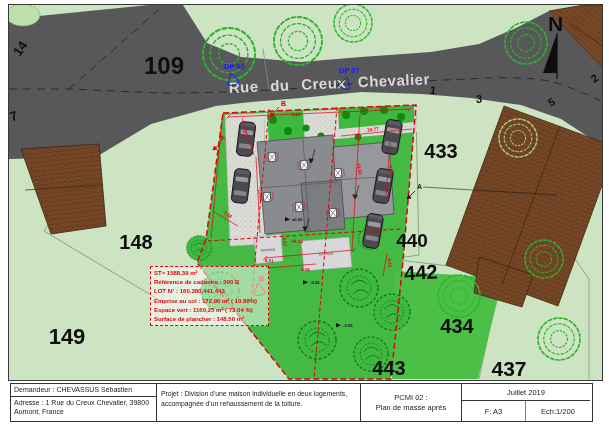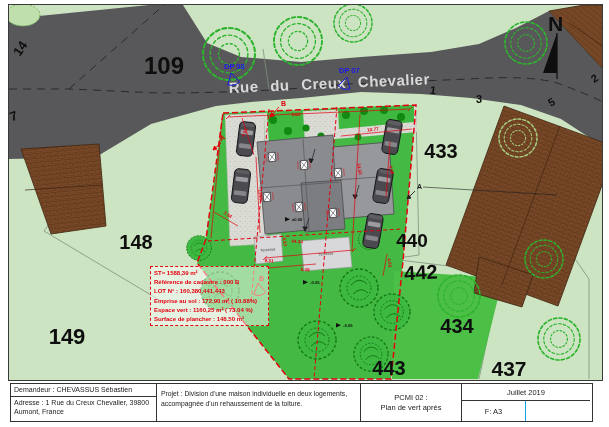--- a/index.html
+++ b/index.html
@@ -308,23 +308,24 @@
     <div class="cell c1">
       <div class="r1">Demandeur : CHEVASSUS Sébastien</div>
       <div class="r2">Adresse :  1 Rue du Creux Chevalier, 39800 Aumont, France</div>
     </div>
     <div class="cell c2">
       <div>Projet  :  Division d'une maison individuelle en deux logements,</div>
       <div>accompagnée d'un rehaussement de la toiture.</div>
     </div>
     <div class="cell c3">
       <div>PCMI 02 :</div>
-      <div>Plan de vert après</div>
+      <div>Plan de masse après</div>
     </div>
     <div class="cell c4">
       <div class="r1">Juillet  2019</div>
       <div class="r2">
         <div class="f">F: A3</div>
+        <div class="e">Ech:1/200</div>
       </div>
     </div>
   </div>
 
 </div>
 
 </body></html>

